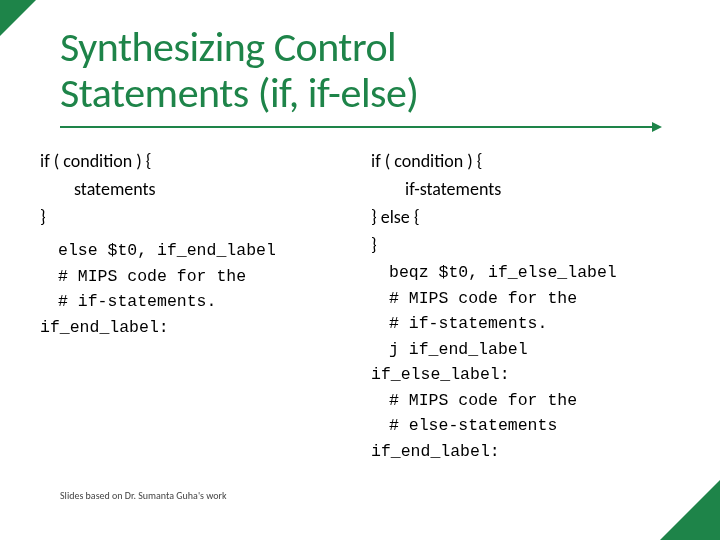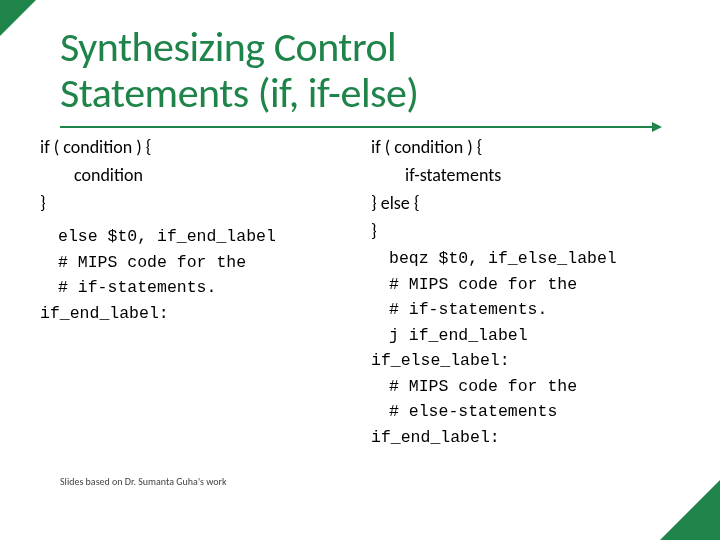--- a/index.html
+++ b/index.html
@@ -47,42 +47,42 @@
     position: absolute;
     right: -2px;
     top: -4px;
     width: 0; height: 0;
     border-top: 5px solid transparent;
     border-bottom: 5px solid transparent;
     border-left: 10px solid #1e8449;
   }
   .cols {
     display: flex;
-    margin: 6px 34px 0 40px;
+    margin: 20px 34px 0 40px;
     gap: 16px;
   }
   .col-left, .col-right {
     flex: 1;
     font-family: Calibri, sans-serif;
     font-size: 18px;
     color: #000;
     line-height: 1.55;
   }
   .indent1 { padding-left: 34px; }
   .mono {
     font-family: "Courier New", monospace;
     font-size: 16.5px;
     line-height: 1.55;
   }
   .mono2 { padding-left: 18px; }
   .spacer { height: 6px; }
   .credit {
     position: absolute;
     left: 60px;
-    bottom: 52px;
+    bottom: 38px;
     font-size: 10px;
     color: #444;
     font-family: Calibri, sans-serif;
   }
 </style>
 </head>
 <body>
 
 <div class="triangle tri-tl"></div>
 <div class="triangle tri-br"></div>
@@ -90,21 +90,21 @@
 <div class="title">
   <span>Synthesizing Control</span><br>
   <span>Statements (if, if-else)</span>
 </div>
 <div class="underline"></div>
 
 <div class="cols">
 
   <div class="col-left">
     <div>if ( condition ) {</div>
-    <div class="indent1">condition</div>
+    <div class="indent1">statements</div>
     <div>}</div>
     <div class="spacer"></div>
     <div class="mono mono2">
       <div>else  $t0, if_end_label</div>
       <div># MIPS code for the</div>
       <div># if-statements.</div>
     </div>
     <div class="mono">if_end_label:</div>
   </div>
 

